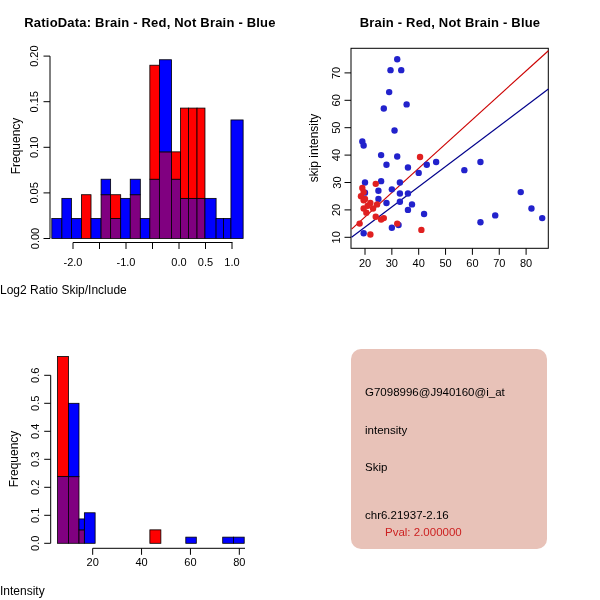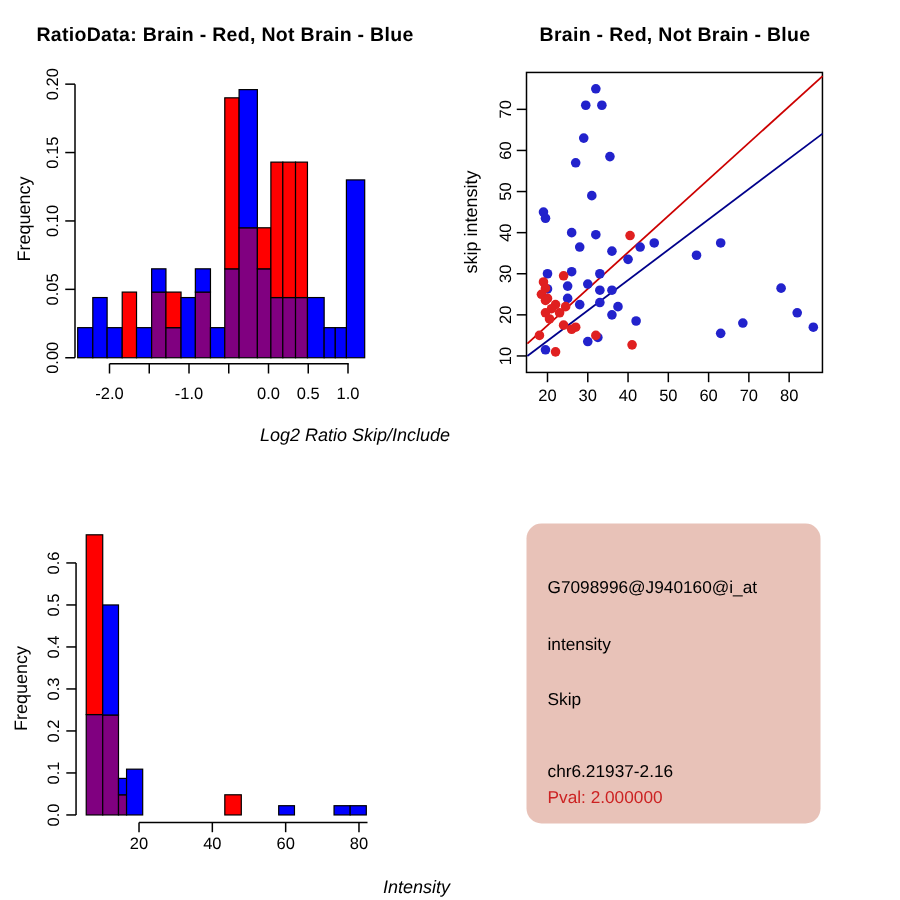--- a/index.html
+++ b/index.html
@@ -2,21 +2,21 @@
 <html><head>
 <meta charset="utf-8">
 <style>
   html,body{margin:0;padding:0;background:#fff;}
   #app{position:relative;width:561px;height:600px;background:#fff;overflow:hidden;
        font-family:"Liberation Sans","DejaVu Sans",sans-serif;color:#000;}
   .panel{position:absolute;width:300px;height:300px;}
   .panel svg{position:absolute;left:0;top:0;}
   .chart-title{position:absolute;left:0;top:15px;width:300px;text-align:center;
                font-size:13px;font-weight:bold;letter-spacing:0.2px;}
-  .xlab{position:absolute;left:0;top:283px;width:300px;text-align:right;font-size:12px;font-style:italic;}
+  .xlab{position:absolute;left:0;top:283px;width:300px;text-align:left;font-size:12px;}
   .vlab{position:absolute;width:110px;height:14px;text-align:center;font-size:12px;
         transform:rotate(-90deg);}
   .tickfont{font-size:11px;}
   #info-card{position:absolute;}
   .card-line{position:absolute;left:14px;font-size:11.5px;white-space:nowrap;}
 </style>
 </head>
 <body>
 
 <div id="app">
@@ -221,17 +221,17 @@
         <rect x="233.45439999999996" y="237.14000000000001" width="10.753600000000006" height="6.159999999999997" fill="#0000FF" stroke="#000" stroke-width="0.8"></rect>
       </svg>
   </div>
 
   <div class="panel" style="left:300px;top:300px">
     <div id="info-card" style="left: 51px; top: 48.7px; width: 195.7px; height: 200.6px; background: rgb(232, 194, 184); border-radius: 10px;">
       <div class="card-line" style="top:37px">G7098996@J940160@i_at</div>
       <div class="card-line" style="top:75px">intensity</div>
       <div class="card-line" style="top:112px">Skip</div>
       <div class="card-line" style="top:160px">chr6.21937-2.16</div>
-      <div class="card-line" style="top: 177px; color: rgb(204, 34, 34);" id="pval-line">Pval: 2.000000</div>
+      <div class="card-line" style="top: 177px; color: rgb(204, 34, 34); margin-left: 20px;" id="pval-line">Pval: 2.000000</div>
     </div>
   </div>
 
 </div>
 
 </body></html>

